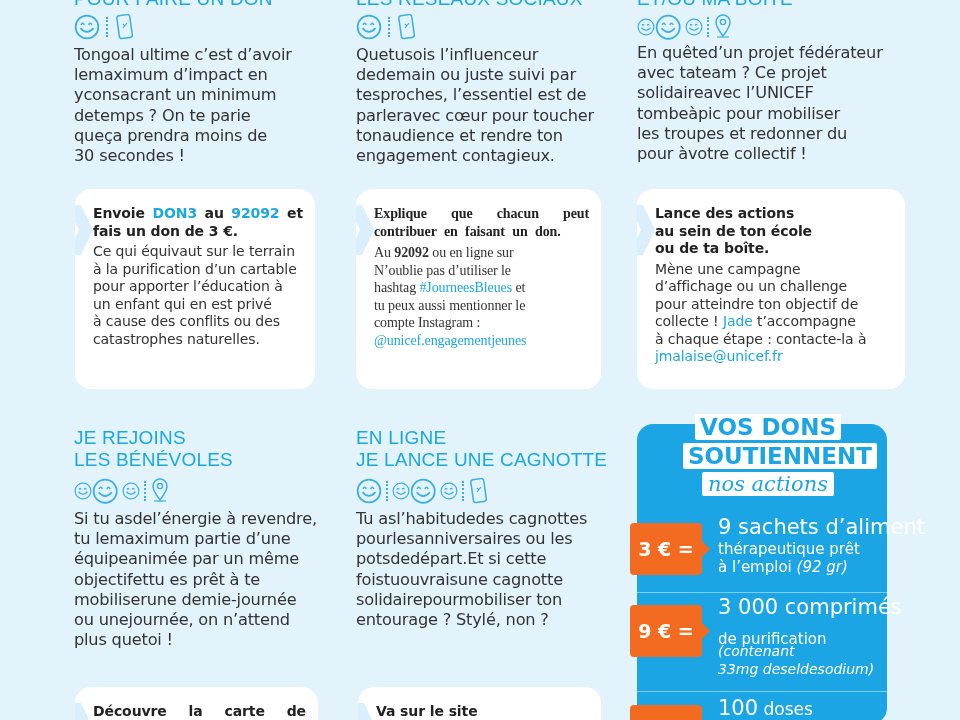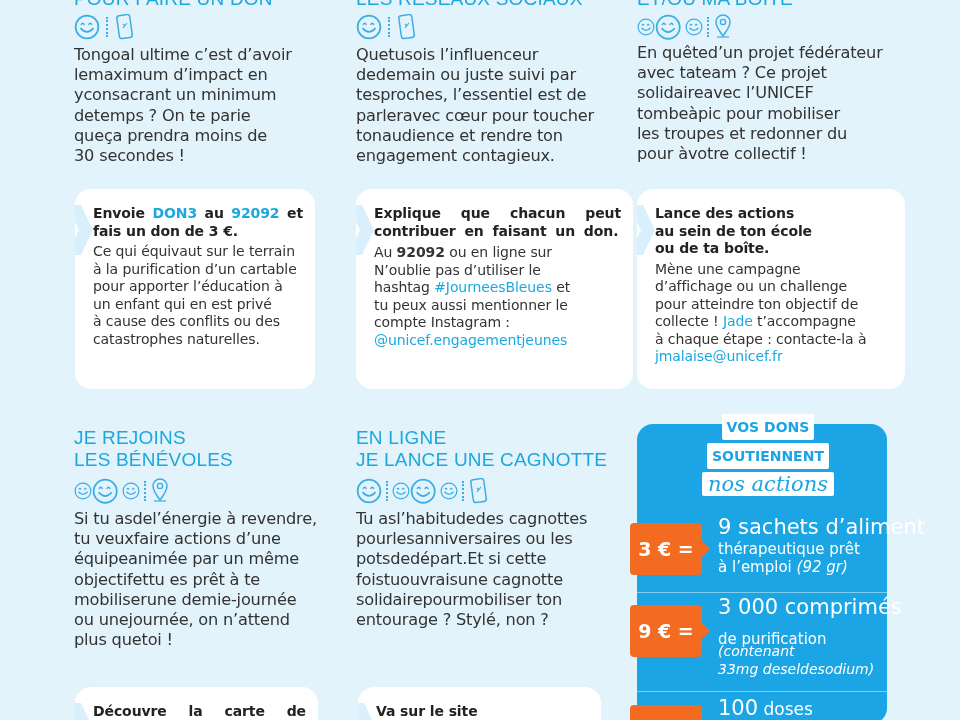--- a/index.html
+++ b/index.html
@@ -54,21 +54,21 @@
     position: absolute; left: 637px; top: 424px; width: 250px; height: 300px;
     background: #1ca5e4; border-radius: 16px;
   }
   .panel-title {
     position: absolute; left: 683px; top: 414px; width: 170px;
     text-align: center;
   }
   .panel-title .ln {
     display: inline-block; background: #fff; color: #1ca5e4;
     font-family: "DejaVu Sans", sans-serif; font-weight: bold;
-    font-size: 14px; line-height: 24px; padding: 1px 5px; margin-bottom: 3px;
+    font-size: 23px; line-height: 24px; padding: 1px 5px; margin-bottom: 3px;
     border-radius: 2px;
   }
   .panel-title .script {
     display: inline-block; background: #fff; color: #1ca5e4;
     font-family: "DejaVu Serif", serif; font-style: italic;
     font-size: 21px; line-height: 24px; padding: 0 6px; border-radius: 2px;
   }
   .row-divider { position: absolute; left: 637px; width: 250px; height: 1px; background: #7fcdf0; }
   .badge {
     position: absolute; left: 630px; width: 72px; height: 52px;
@@ -162,21 +162,21 @@
   </div>
   <div class="intro" style="margin-top:4px;">
     <div>Quetusois l’influenceur</div>
     <div>dedemain ou juste suivi par</div>
     <div>tesproches, l’essentiel est de</div>
     <div>parleravec cœur pour toucher</div>
     <div>tonaudience et rendre ton</div>
     <div>engagement contagieux.</div>
   </div>
 </div>
-<div class="card" style="left:356px; top:189px; width:277px; height:200px;">
+<div class="card" style="left:356px; top:189px; width:245px; height:200px;font-family:Liberation Serif, serif;">
   <svg class="chev" viewBox="0 0 26 50">
       <path d="M0 0 L14 0 L26 25 L14 50 L0 50 L12 25 Z" fill="#d9effb"></path>
     </svg>
   <div class="lead" style="position:relative; word-spacing:4px;">Explique que chacun peut contribuer en faisant un don.</div>
   <div class="body-txt" style="position:relative; margin-top:4px;">
     <p><span>Au </span><span class="bold">92092</span><span> ou en ligne sur</span></p>
     <p>N’oublie pas d’utiliser le</p>
     <p><span>hashtag </span><span class="blue">#JourneesBleues</span><span> et</span></p>
     <p>tu peux aussi mentionner le</p>
     <p>compte Instagram :</p>
@@ -248,21 +248,21 @@
           <use href="#smiley"></use>
         </g>
     </svg>
     <span class="dots"></span>
     <svg width="20" height="26" viewBox="0 0 18 26">
         <use href="#pin"></use>
       </svg>
   </div>
   <div class="intro" style="margin-top:4px;">
     <div>Si tu asdel’énergie à revendre,</div>
-    <div>tu veuxfaire actions d’une</div>
+    <div>tu lemaximum partie d’une</div>
     <div>équipeanimée par un même</div>
     <div>objectifettu es prêt à te</div>
     <div>mobiliserune demie-journée</div>
     <div>ou unejournée, on n’attend</div>
     <div>plus quetoi !</div>
   </div>
 </div>
 <div class="card" style="left:75px; top:687px; width:243px; height:60px;">
   <svg class="chev" viewBox="0 0 26 50">
       <path d="M0 0 L14 0 L26 25 L14 50 L0 50 L12 25 Z" fill="#d9effb"></path>

